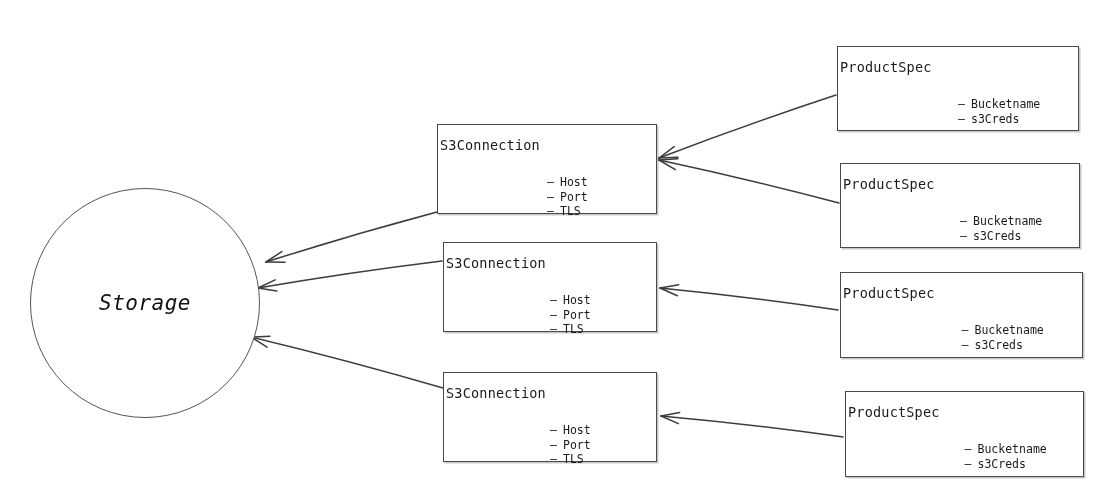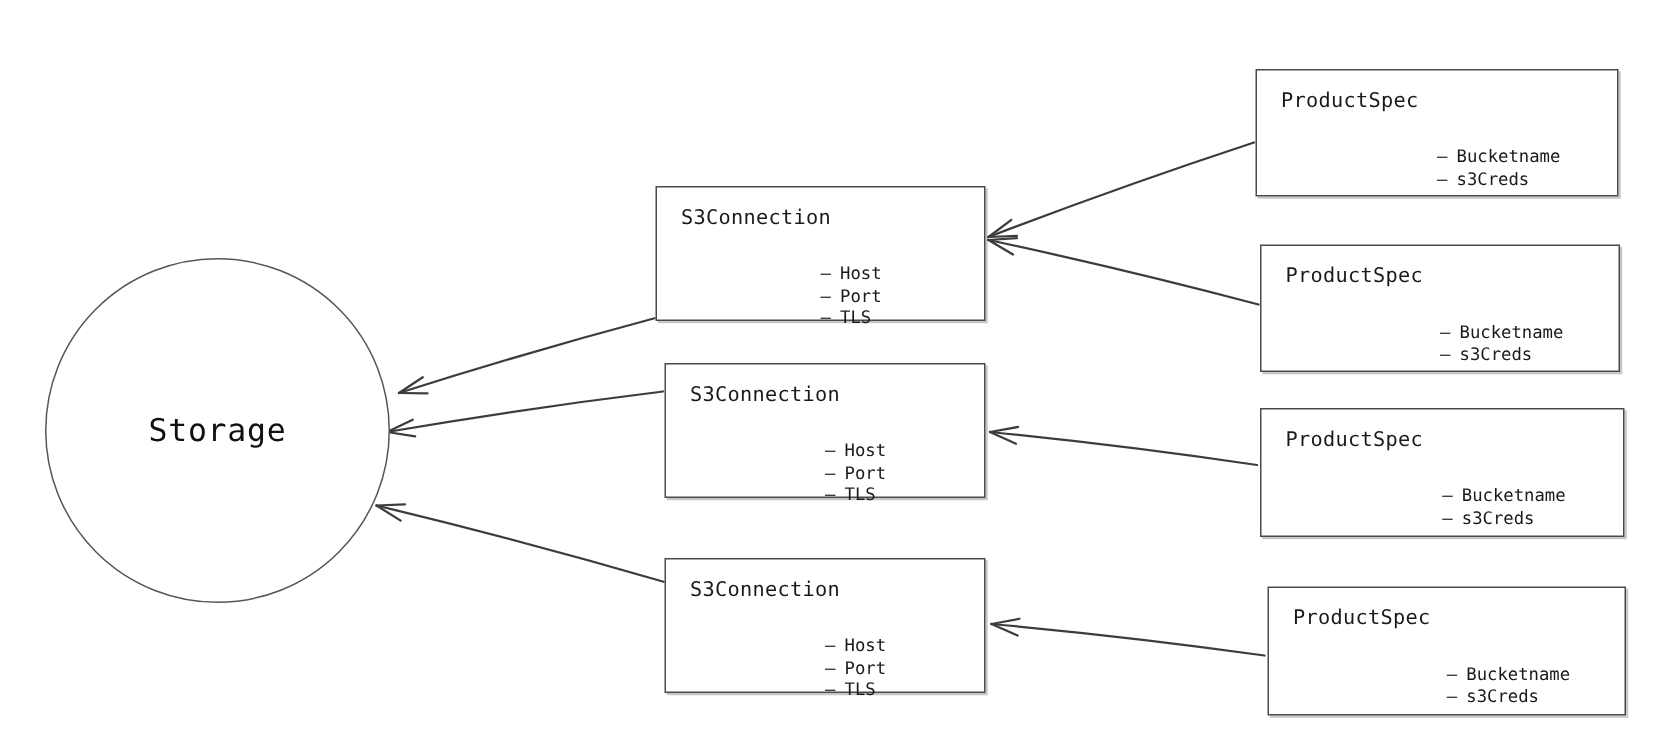--- a/index.html
+++ b/index.html
@@ -25,21 +25,21 @@
   }
   .node-box {
     position: absolute;
     box-sizing: border-box;
     border: 1.6px solid #4a4a4a;
     background: #ffffff;
     box-shadow: 1.5px 1.5px 0 rgba(0,0,0,0.22);
   }
   .node-title {
     position: absolute;
-    left: 16px;
+    left: 2px;
     top: 12px;
     font-size: 13.5px;
     color: #1a1a1a;
     letter-spacing: 0.2px;
     white-space: nowrap;
   }
   .node-attrs {
     position: absolute;
     left: 50%;
     top: 17px;
@@ -103,21 +103,21 @@
         <path d="M 660 288 L 678.7030565979192 284.6540062918418" stroke="#3c3c3c" stroke-width="1.5" fill="none" stroke-linecap="round"></path>
         <path d="M 660 288 L 677.3255888812728 295.79897236288974" stroke="#3c3c3c" stroke-width="1.5" fill="none" stroke-linecap="round"></path>
       </g>
       <g>
         <path d="M 843 437 Q 752.252 424.316 661 416" stroke="#3c3c3c" stroke-width="1.5" fill="none" stroke-linecap="round"></path>
         <path d="M 661 416 L 679.6753573576841 412.50271139841243" stroke="#3c3c3c" stroke-width="1.5" fill="none" stroke-linecap="round"></path>
         <path d="M 661 416 L 678.3881552346388 423.658463131471" stroke="#3c3c3c" stroke-width="1.5" fill="none" stroke-linecap="round"></path>
       </g>
     </svg>
 
-  <div class="circle-node" id="storage-node" style="left: 30px; top: 172px; width: 230px; height: 230px;">
+  <div class="circle-node" id="storage-node" style="left: 30px; top: 188px; width: 230px; height: 230px; font-style: italic;">
     <span class="circle-label">Storage</span>
   </div>
 
   <div id="boxes-layer">
       <div class="node-box" style="left: 437px; top: 124px; width: 220px; height: 90px;">
         <div class="node-title">S3Connection</div>
         <div class="node-attrs">
           <span class="attr-row"><span class="attr-dash">–</span><span>Host</span></span>
           <span class="attr-row"><span class="attr-dash">–</span><span>Port</span></span>
           <span class="attr-row"><span class="attr-dash">–</span><span>TLS</span></span>

